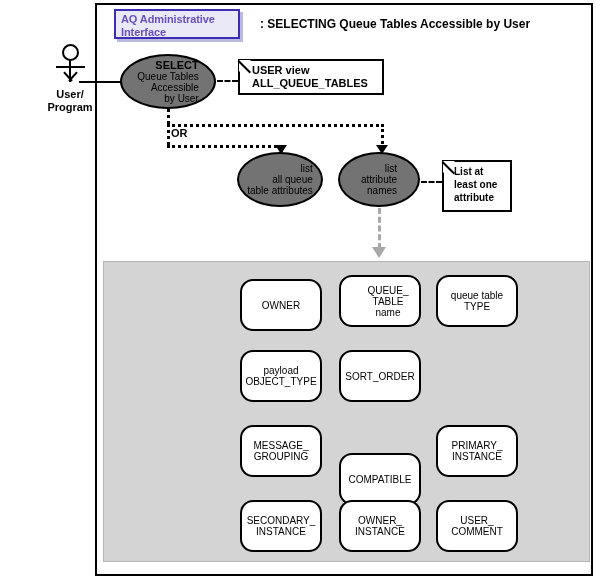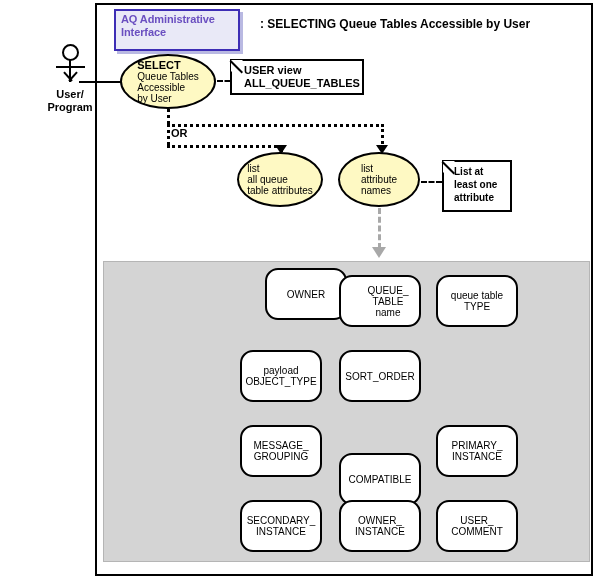--- a/index.html
+++ b/index.html
@@ -90,21 +90,21 @@
     width: 42px;
     height: 2px;
     background: #000000;
   }
 
   
   #title-badge {
     left: 114px;
     top: 9px;
     width: 126px;
-    height: 42px;
+    height: 30px;
     background: #e9e9f7;
     border: 2px solid #3d2db5;
     box-sizing: border-box;
     box-shadow: 3px 3px 0 #b9b9e2;
     padding: 2px 4px 0 5px;
   }
   #title-badge .badge-text {
     font-size: 11px;
     font-weight: bold;
     color: #6a4fc0;
@@ -117,26 +117,26 @@
     font-size: 12px;
     font-weight: bold;
     color: #000000;
     white-space: nowrap;
   }
 
   
   .ellipse {
     border: 2px solid #000000;
     border-radius: 50%;
-    background: #fef9c3;
+    background: #737373;
     box-sizing: border-box;
     display: flex;
     align-items: center;
     justify-content: center;
-    text-align: left;
+    text-align: right;
   }
   .ellipse .etext {
     font-size: 10px;
     line-height: 11px;
     color: #000000;
   }
   .ellipse .etext b {
     font-size: 11px;
   }
 
@@ -186,23 +186,23 @@
     position: absolute;
     left: -1px;
     top: -1px;
     width: 17px;
     height: 2px;
     background: #000000;
     transform: rotate(45deg);
     transform-origin: left top;
   }
   #note-user-view {
-    left: 230px;
+    left: 238px;
     top: 59px;
-    width: 134px;
+    width: 146px;
     height: 36px;
   }
   #note-user-view .note-text { padding-left: 12px; }
   #note-least-one {
     left: 442px;
     top: 160px;
     width: 70px;
     height: 52px;
   }
   #note-least-one .note-text { padding-left: 10px; font-size: 10px; }
@@ -371,21 +371,21 @@
       <div>least one</div>
       <div>attribute</div>
     </div>
   </div>
 
   <div class="abs" id="grey-line"></div>
   <div class="abs" id="grey-arrow"></div>
 
   <div class="abs" id="attr-panel"></div>
 
-  <div class="attr-box" style="left:240px; top:268px;margin-left:25px;">
+  <div class="attr-box" style="left:240px; top:279px;">
     <div class="abtext">
       <span>OWNER</span>
     </div>
   </div>
   <div class="attr-box" style="left:339px; top:275px;padding-left:16px;">
     <div class="abtext">
       <span>QUEUE_</span><br>
       <span>TABLE</span><br>
       <span>name</span>
     </div>

